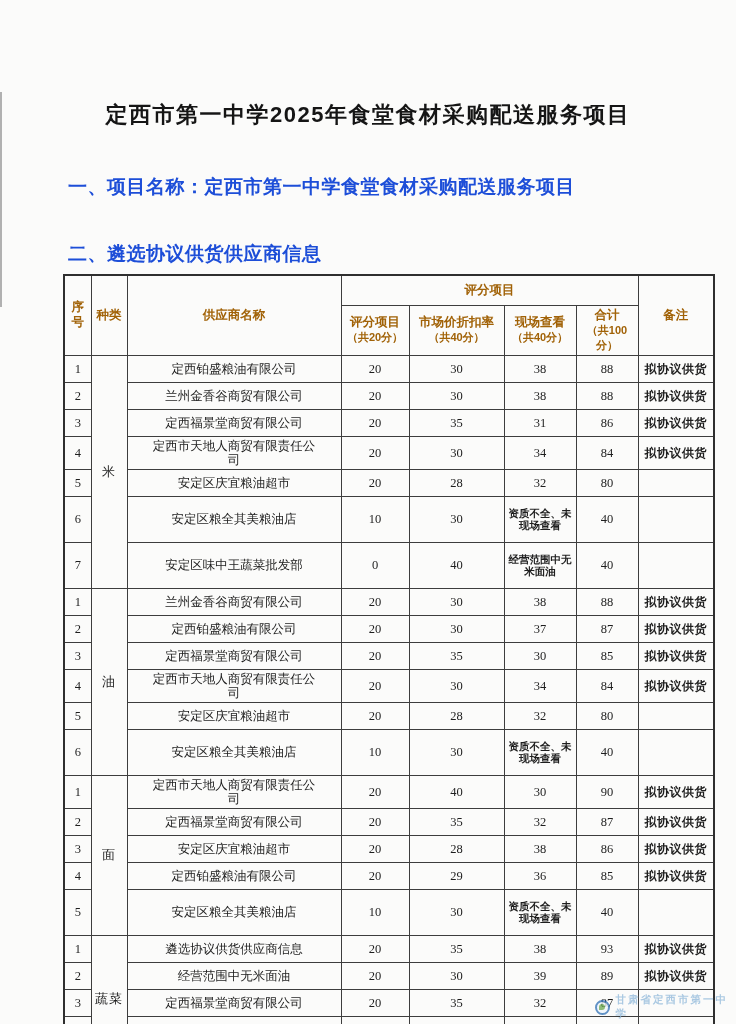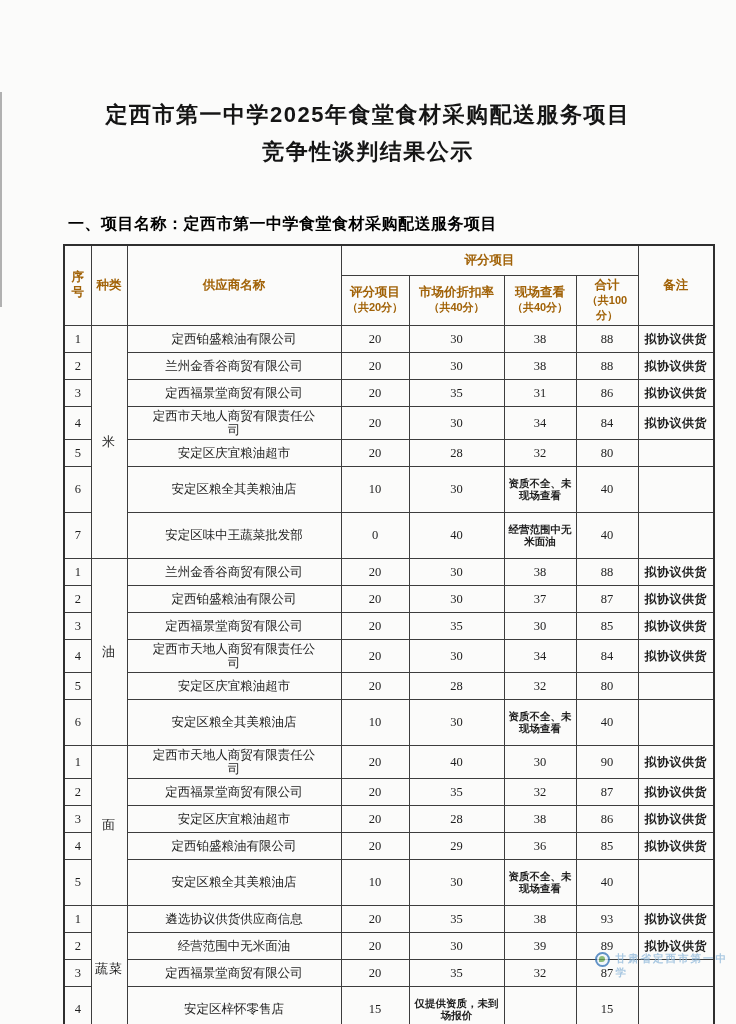--- a/index.html
+++ b/index.html
@@ -20,21 +20,21 @@
   }
 
   .title-block { padding-top:96px; text-align:center; }
   .title-line {
     font-size:22px; font-weight:bold; color:#151515;
     line-height:37px; letter-spacing:1.5px;
   }
 
   .sections { margin:16px 0 0 68px; }
   .section-line {
-    font-size:16px; font-weight:bold; color:#000000;
+    font-size:19px; font-weight:bold; color:#1d4ed8;
     line-height:27px; letter-spacing:.5px;margin-top:40px;
   }
 
   table.results {
     margin:7px 0 0 63px;
     width:650px;
     border-collapse:collapse;
     table-layout:fixed;
     border:2px solid #2f2f2f;
   }
@@ -59,22 +59,22 @@
   .results td.note {
     font-family:"Liberation Sans", sans-serif;
     font-size:10.5px; font-weight:bold; line-height:12.5px; padding:10px 2px;
   }
   .results td.remark {
     font-family:"Liberation Sans", sans-serif;
     font-size:12px; font-weight:bold; letter-spacing:.5px;margin-top:12px;
   }
 
   .footer-mark {
-    position:absolute; left:595px; top:952px;
-    display:flex; gap:6px;
+    position:absolute; left:595px; top:993px;
+    display:flex; align-items:center; gap:6px;
     opacity:.75;
   }
   .logo-ring {
     width:15px; height:15px; border-radius:50%;
     border:2.5px solid #2e6fb5; background:#eef5fb;
     position:relative;
   }
   .logo-ring::after {
     content:""; position:absolute; left:2px; top:2px;
     width:6px; height:6px; border-radius:50% 50% 50% 0;
@@ -86,25 +86,25 @@
 </style>
 </head>
 <body>
 
 <div class="page">
 
   <div class="scan-edge"></div>
 
   <div class="title-block">
     <div class="title-line">定西市第一中学2025年食堂食材采购配送服务项目</div>
-    <div class="title-line">竞争性谈判结果公示</div>
   </div>
 
   <div class="sections">
     <div class="section-line">一、项目名称：定西市第一中学食堂食材采购配送服务项目</div>
+    <div class="section-line">二、遴选协议供货供应商信息</div>
   </div>
 
   <table class="results">
     <colgroup>
       <col style="width:27px">
         <col style="width:36px">
         <col style="width:214px">
       <col style="width:68px">
         <col style="width:95px">
         <col style="width:72px">

